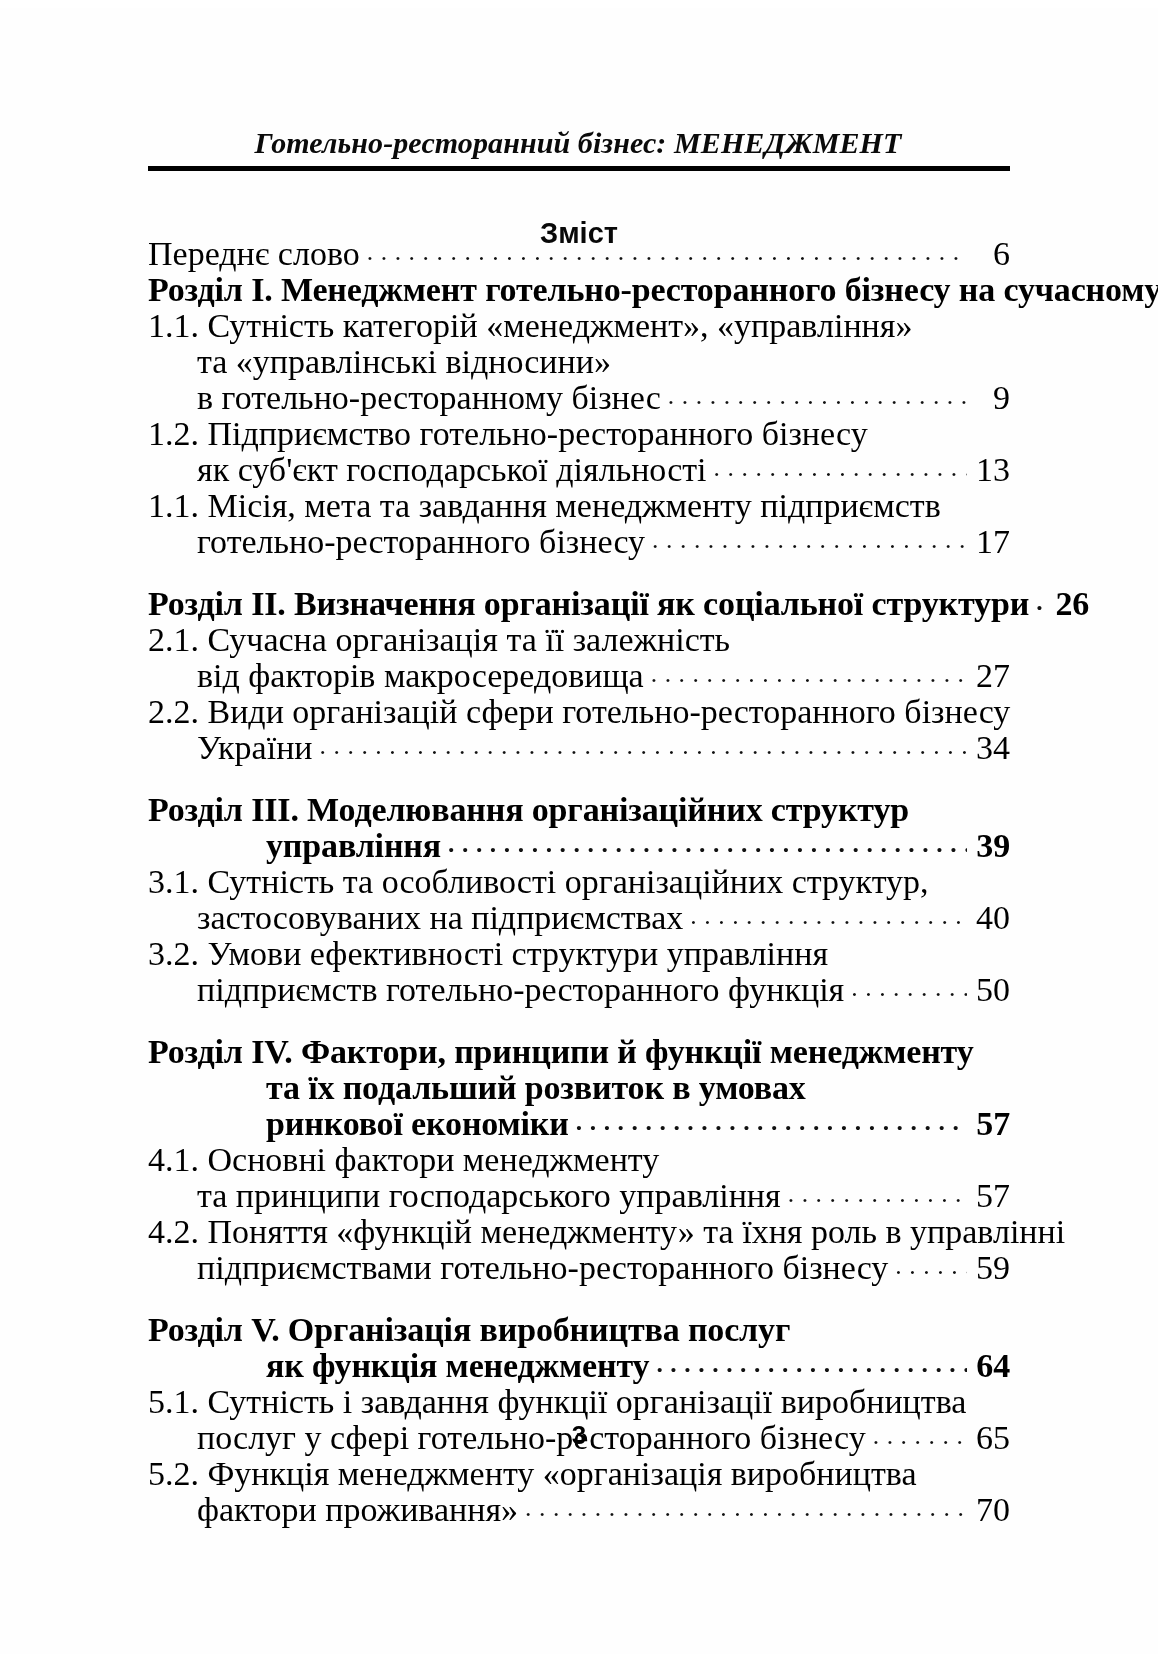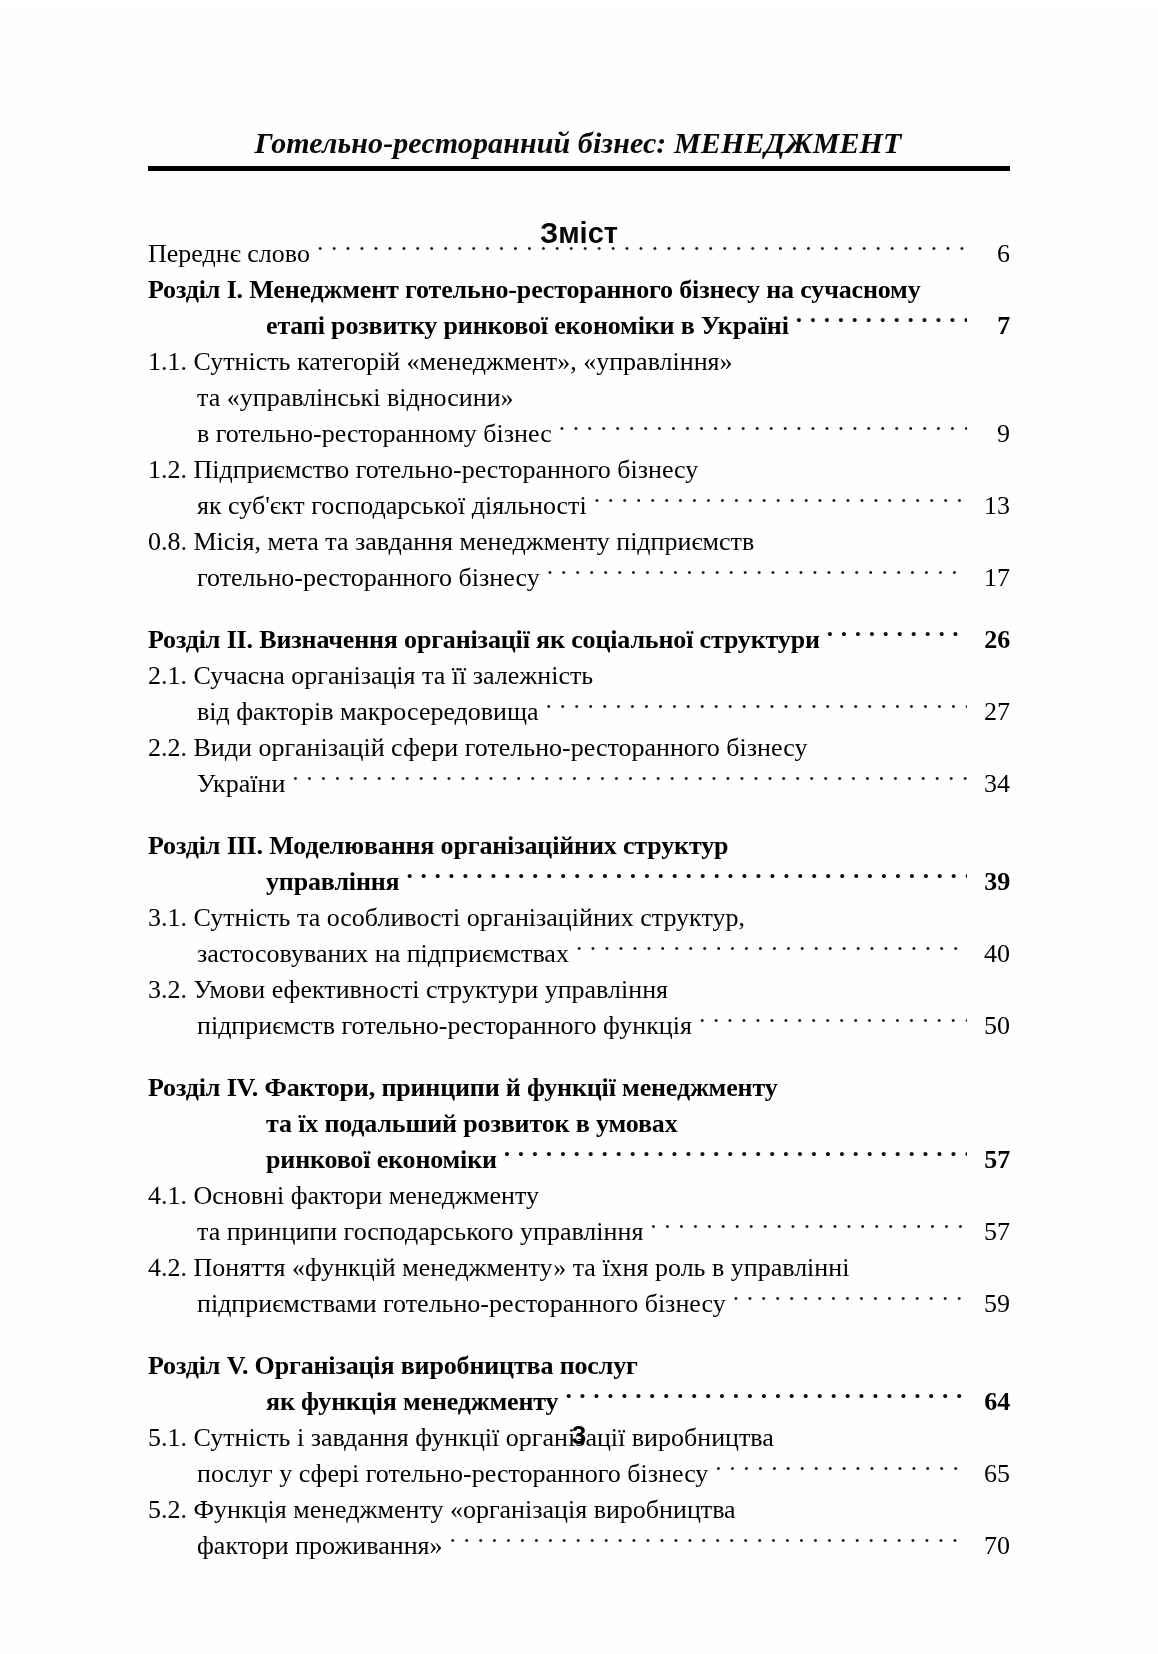--- a/index.html
+++ b/index.html
@@ -72,23 +72,23 @@
     width: 862px;
   }
 
   .entry {
     position: relative;
   }
 
   
   .line {
     display: flex;
-    align-items: flex-start;
+    align-items: flex-end;
     width: 100%;
-    font-size: 26px;
+    font-size: 34px;
     line-height: 36px;
     white-space: nowrap;
   }
   .line.chapter {
     font-weight: bold;
     letter-spacing: -0.15px;
   }
   .line.sub {
     font-weight: normal;
   }
@@ -165,25 +165,20 @@
           <span class="leader"></span>
           <span class="pageno">6</span>
         </div>
       </div>
       <div class="entry">
         <div class="line chapter">
           <span class="label">Розділ I. Менеджмент готельно-ресторанного бізнесу на сучасному</span>
           <span class="leader none"></span>
           <span class="pageno empty"></span>
         </div>
-        <div class="line chapter ind-chapter">
-          <span class="label">етапі розвитку ринкової економіки в Україні</span>
-          <span class="leader"></span>
-          <span class="pageno">7</span>
-        </div>
       </div>
       <div class="entry">
         <div class="line sub">
           <span class="label">1.1. Сутність категорій «менеджмент», «управління»</span>
           <span class="leader none"></span>
           <span class="pageno empty"></span>
         </div>
         <div class="line sub ind-sub">
           <span class="label">та «управлінські відносини»</span>
           <span class="leader none"></span>
@@ -202,21 +197,21 @@
           <span class="pageno empty"></span>
         </div>
         <div class="line sub ind-sub">
           <span class="label">як суб'єкт господарської діяльності</span>
           <span class="leader"></span>
           <span class="pageno">13</span>
         </div>
       </div>
       <div class="entry">
         <div class="line sub">
-          <span class="label">0.8. Місія, мета та завдання менеджменту підприємств</span>
+          <span class="label">1.1. Місія, мета та завдання менеджменту підприємств</span>
           <span class="leader none"></span>
           <span class="pageno empty"></span>
         </div>
         <div class="line sub ind-sub">
           <span class="label">готельно-ресторанного бізнесу</span>
           <span class="leader"></span>
           <span class="pageno">17</span>
         </div>
       </div>
       <div class="gap"></div>

